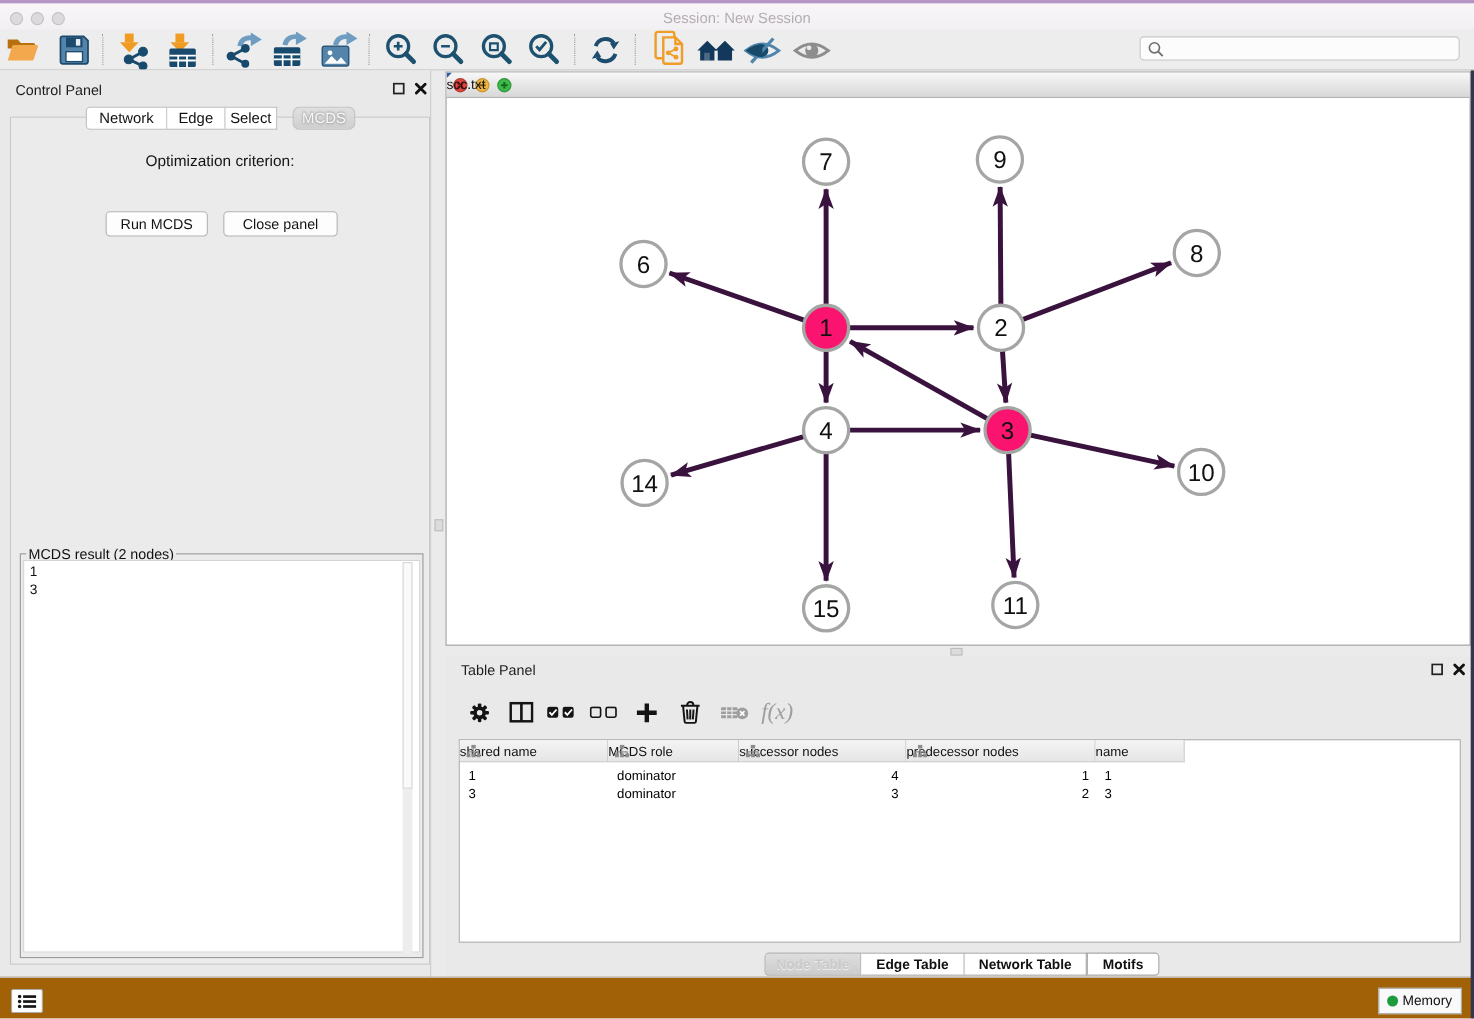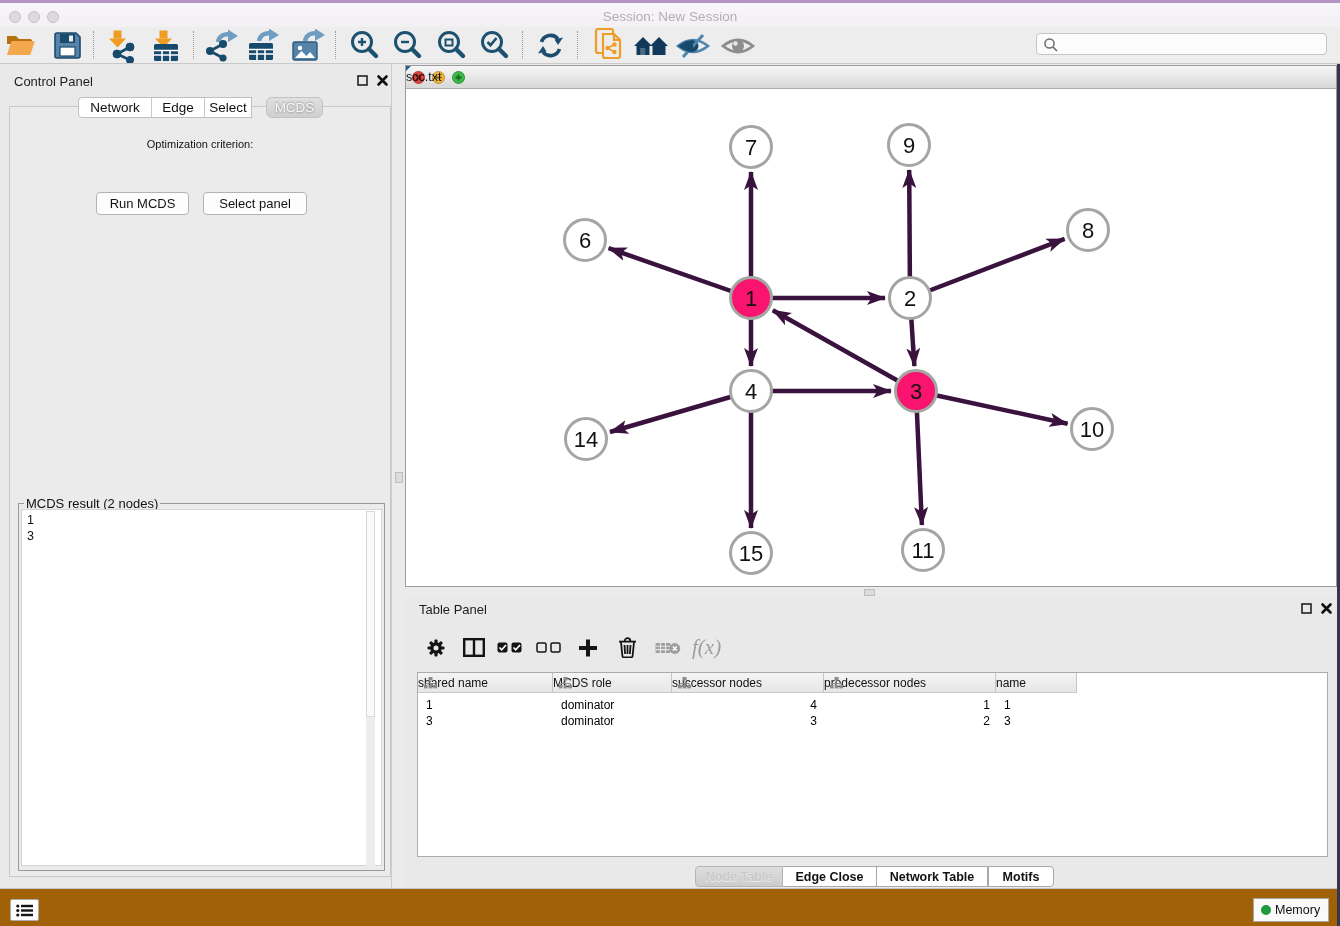--- a/index.html
+++ b/index.html
@@ -22,21 +22,21 @@
   
   #cpanel { position:absolute; left:0; top:64px; width:392px; height:824px; background:#e9e9e9;
     border-right:1px solid #cccccc; }
   .panel-title { font-size:13px; color:#1d1d1d; }
   .tab { position:absolute; top:0; height:21px; line-height:20px; text-align:center;
     font-size:13.5px; color:#111; background:#fff; border:1px solid #bfbfbf; }
   .tabsel { background:linear-gradient(#e0e0e0,#cfcfcf); color:#f8f8f8;
     text-shadow:0 1px 2px #9f9f9f, 0 -1px 2px #9f9f9f; border:1px solid #c2c2c2; border-radius:6px; }
   #cp-box { position:absolute; left:9px; top:42px; width:382px; height:771px;
     border:1px solid #c9c9c9; background:#ebebeb; }
-  #optlabel { position:absolute; left:0; top:31px; width:380px; text-align:center; font-size:11px; color:#131313; }
+  #optlabel { position:absolute; left:0; top:31px; width:380px; text-align:center; font-size:14px; color:#131313; }
   #optselect { position:absolute; left:34px; top:52px; width:313px; height:23px; background:#fff;
     border:1px solid #ababab; border-radius:4px; font-size:13.5px; color:#131313; line-height:21px; padding-left:11px; }
   .cbtn { position:absolute; top:85px; height:23px; background:#fdfdfd; border:1px solid #b3b3b3;
     border-radius:4px; font-size:13px; color:#131313; text-align:center; line-height:21px; }
   #fieldset { position:absolute; left:8px; top:396px; width:367px; height:368px; border:1px solid #999; }
   #fieldlabel { position:absolute; left:5px; top:-8px; background:#ebebeb; font-size:13px; color:#111; padding:0 2px; }
   #fieldwhite { position:absolute; left:2px; top:5px; width:361px; height:357px; background:#fff; border:1px solid #d5d5d5; }
   
   #netwin { position:absolute; left:405px; top:65px; width:932px; height:522px;
     border:1px solid #9b9b9b; background:#fff; }
@@ -230,21 +230,21 @@
   <div class="panel-title" style="position:absolute;left:14px;top:10px">Control Panel</div>
   <svg style="position:absolute;left:357px;top:11px" width="12" height="12" viewBox="0 0 12 12">
     <rect x="1" y="1" width="9" height="9" fill="none" stroke="#222" stroke-width="1.6"></rect>
   </svg>
   <svg style="position:absolute;left:376px;top:10px" width="13" height="13" viewBox="0 0 13 13">
     <path d="M2.5 2.5 L10.5 10.5 M10.5 2.5 L2.5 10.5" stroke="#111" stroke-width="2.6" stroke-linecap="round"></path>
   </svg>
   <div id="cp-box">
     <div id="optlabel">Optimization criterion:</div>
     <div class="cbtn" style="left:86px;width:93px">Run MCDS</div>
-    <div class="cbtn" style="left:193px;width:104px">Select panel</div>
+    <div class="cbtn" style="left:193px;width:104px">Close panel</div>
     <div id="fieldset">
       <div id="fieldlabel">MCDS result (2 nodes)</div>
       <div id="fieldwhite">
         <div style="position:absolute;left:5px;top:2px;font-size:12.5px;color:#111;line-height:16px">1<br>3</div>
         <div style="position:absolute;right:6px;top:1px;width:9px;height:356px;background:#ededed"></div>
         <div style="position:absolute;right:6px;top:1px;width:9px;height:206px;background:#fafafa;border:1px solid #d8d8d8"></div>
       </div>
     </div>
   </div>
 
@@ -433,21 +433,21 @@
     <div class="tcell" style="left:406px;top:24px;width:166px;text-align:right">1</div>
     <div class="tcell" style="left:586px;top:24px">1</div>
     <div class="tcell" style="left:8px;top:40px">3</div>
     <div class="tcell" style="left:143px;top:40px">dominator</div>
     <div class="tcell" style="left:254px;top:40px;width:145px;text-align:right">3</div>
     <div class="tcell" style="left:406px;top:40px;width:166px;text-align:right">2</div>
     <div class="tcell" style="left:586px;top:40px">3</div>
   </div>
 
   <div class="btab tabsel" style="top:269px;left:290px;width:88px;font-weight:bold">Node Table</div>
-  <div class="btab" style="top:269px;left:378px;width:94px;border-left:none">Edge Close</div>
+  <div class="btab" style="top:269px;left:378px;width:94px;border-left:none">Edge Table</div>
   <div class="btab" style="top:269px;left:472px;width:111px;border-left:none">Network Table</div>
   <div class="btab" style="top:269px;left:583px;width:66px;border-radius:0 4px 4px 0">Motifs</div>
 </div>
 
 <div id="statusbar">
   <div style="position:absolute;left:10px;top:10px;width:29px;height:22px;background:#fdfdfd;border:1px solid #ababab;border-radius:2px">
     <svg style="position:absolute;left:5px;top:4px" width="17" height="13" viewBox="0 0 17 13">
       <g fill="#141414">
         <circle cx="1.8" cy="2" r="1.6"></circle>
           <circle cx="1.8" cy="6.5" r="1.6"></circle>

